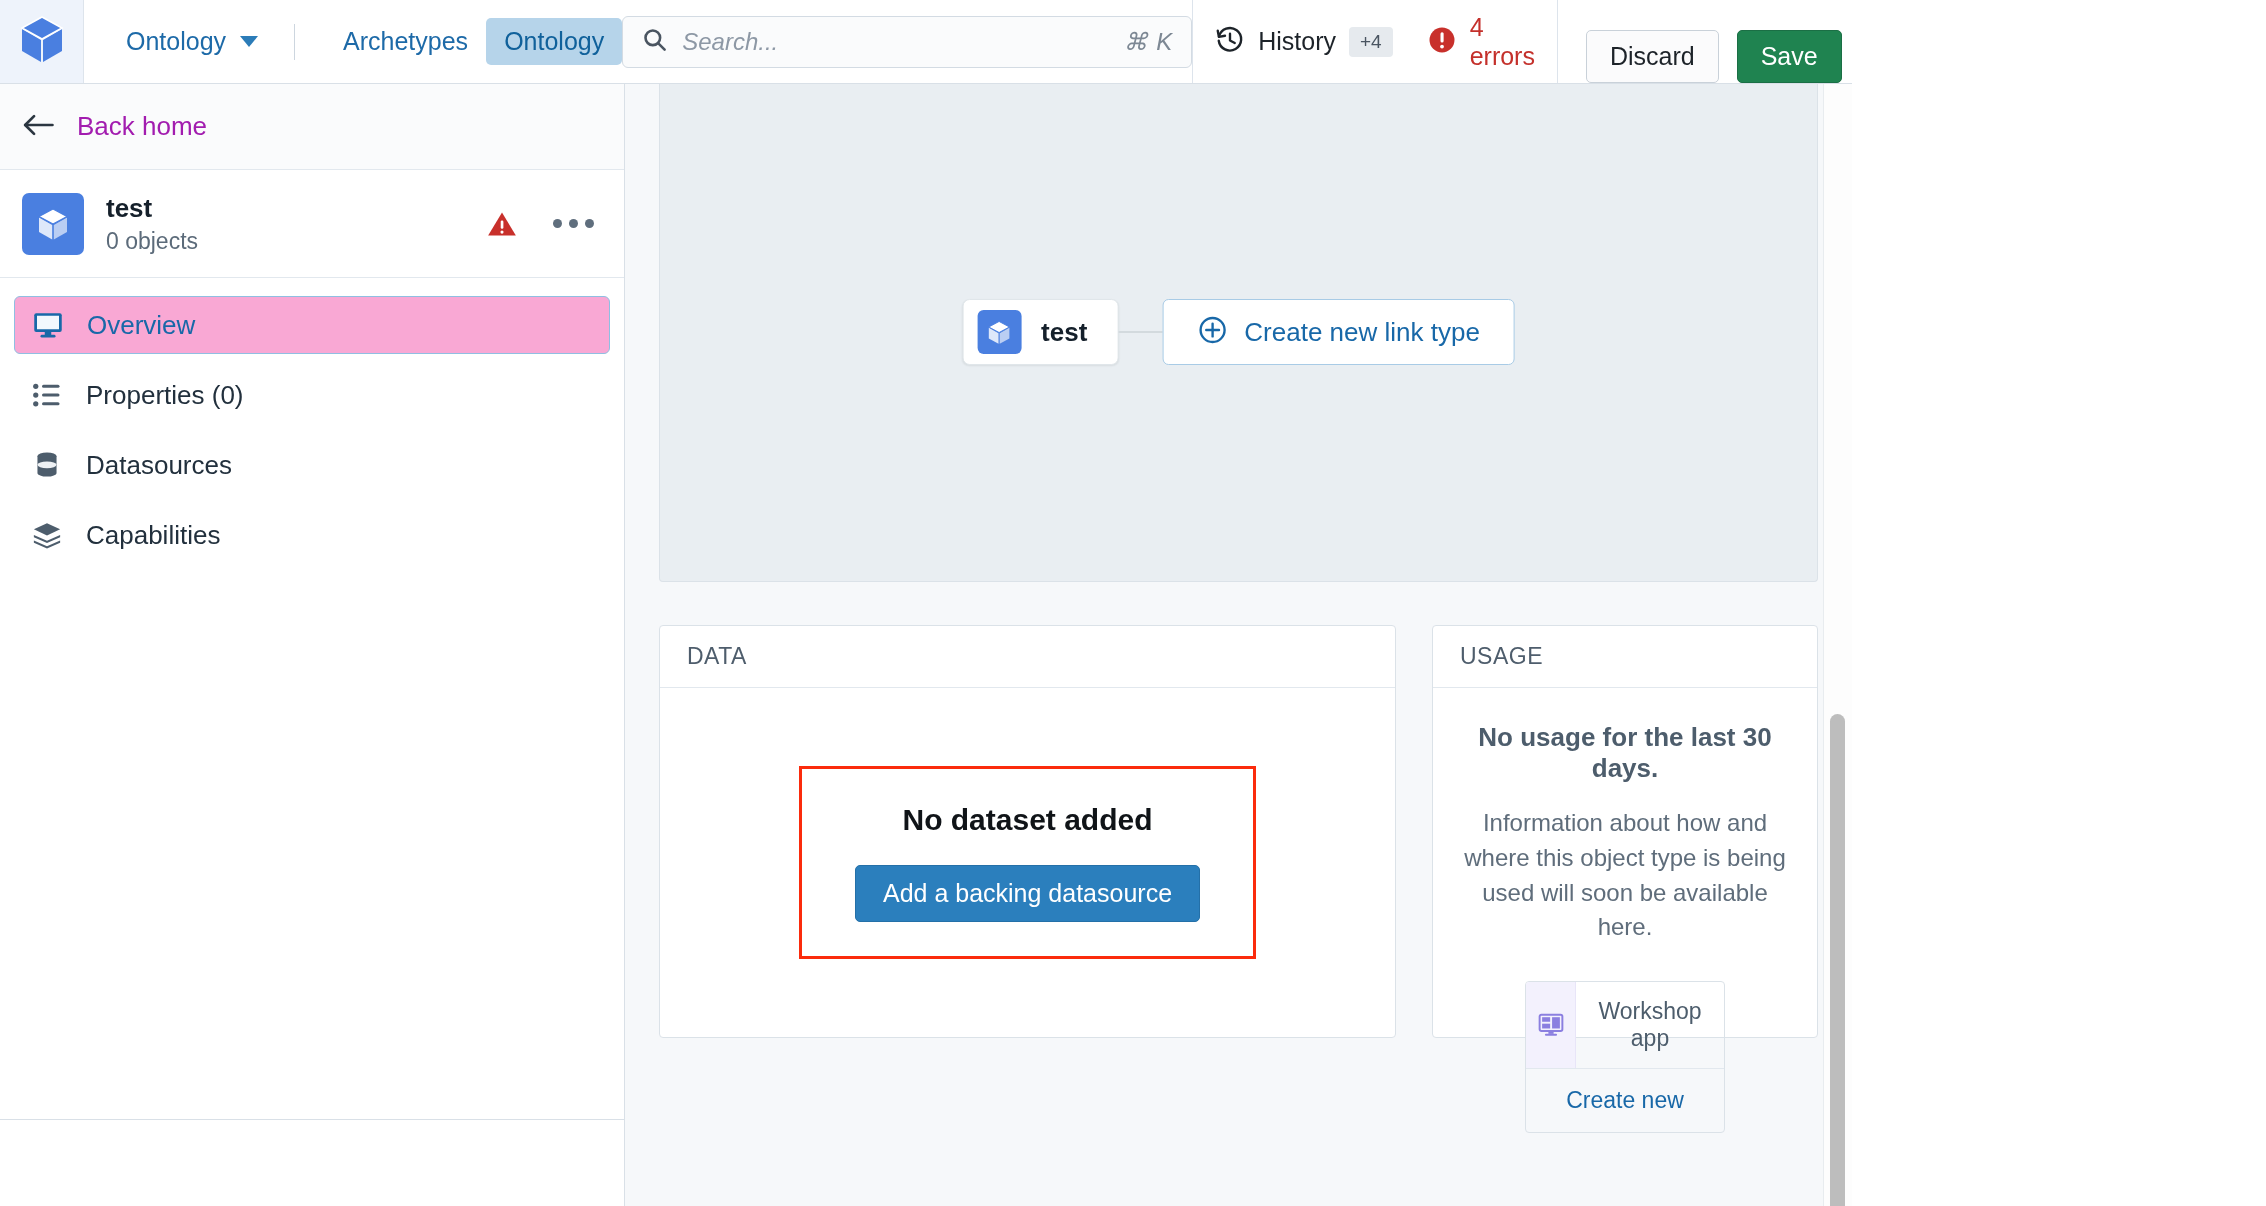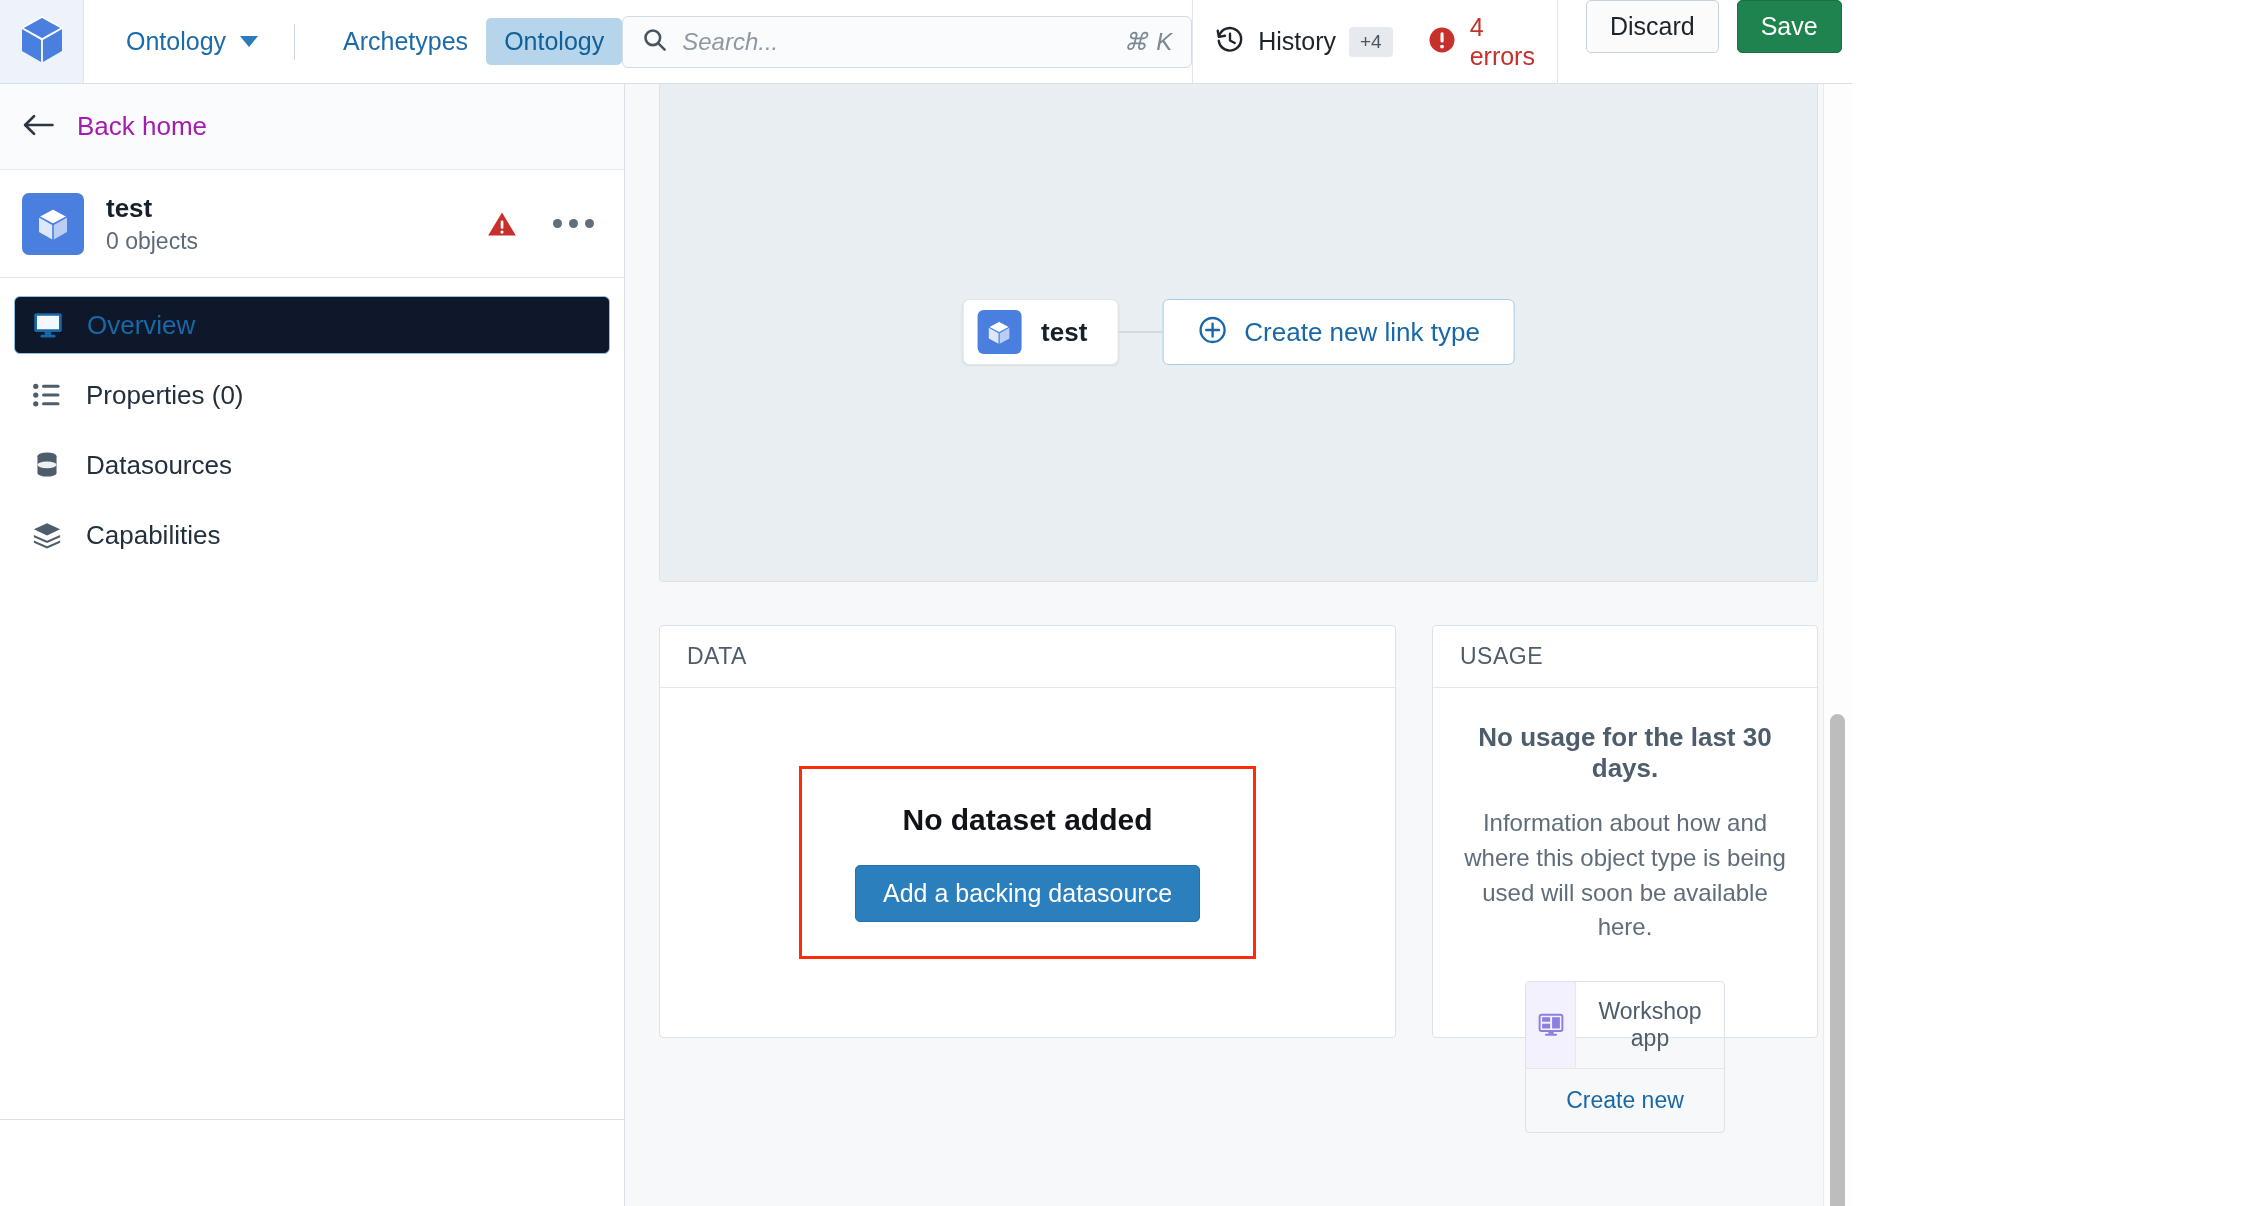--- a/index.html
+++ b/index.html
@@ -66,21 +66,21 @@
     border-right: 1px solid #dde4ec;
   }
   .history { display: flex; align-items: center; gap: 13px; cursor: pointer; }
   .history-label { font-size: 25px; color: #1d2329; }
   .badge {
     background: #e6eaee; color: #4a5561; font-size: 19px;
     padding: 4px 11px; border-radius: 4px;
   }
   .errors { display: flex; align-items: center; gap: 13px; cursor: pointer; }
   .errors-label { font-size: 25px; color: #c4302b; }
-  .actions { display: flex; align-items: flex-start; gap: 18px; padding: 0 24px 0 28px; }
+  .actions { display: flex; align-items: flex-end; gap: 18px; padding: 0 24px 0 28px; }
   .btn {
     font-size: 25px; border-radius: 5px; cursor: pointer;
     padding: 11px 23px; white-space: nowrap;
   }
   .btn-discard { background: #fbfbfc; border: 1px solid #c9d1d9; color: #1d2329; }
   .btn-save { background: #1f8350; border: 1px solid #1b6f45; color: #ffffff; }
 
   
   .body { flex: 1; display: flex; min-height: 0; }
 
@@ -120,21 +120,21 @@
   .dots { display: flex; gap: 7px; cursor: pointer; }
   .dots i { width: 9px; height: 9px; border-radius: 50%; background: #5f6e7d; display: block; }
 
   .nav-list { padding: 18px 14px 0 14px; }
   .nav-item {
     display: flex; align-items: center; gap: 22px;
     height: 58px; padding: 0 16px; border-radius: 6px;
     cursor: pointer; margin-bottom: 12px;
   }
   .nav-item .nav-label { font-size: 26px; color: #22303d; }
-  .nav-item.active { background: #0f172a; border: 1px solid #8fbfe2; }
+  .nav-item.active { background: #f9a8d4; border: 1px solid #8fbfe2; }
   .nav-item.active .nav-label { color: #1868a8; }
   .nav-ico { width: 34px; display: flex; align-items: center; justify-content: center; }
   .sidebar-spacer { flex: 1; }
   .sidebar-div { height: 1px; background: #d9e0e7; }
   .sidebar-foot { height: 86px; flex: 0 0 86px; background: #ffffff; }
 
   
   .main {
     flex: 1; min-width: 0; position: relative;
     background: #f6f8fa; overflow: hidden;

